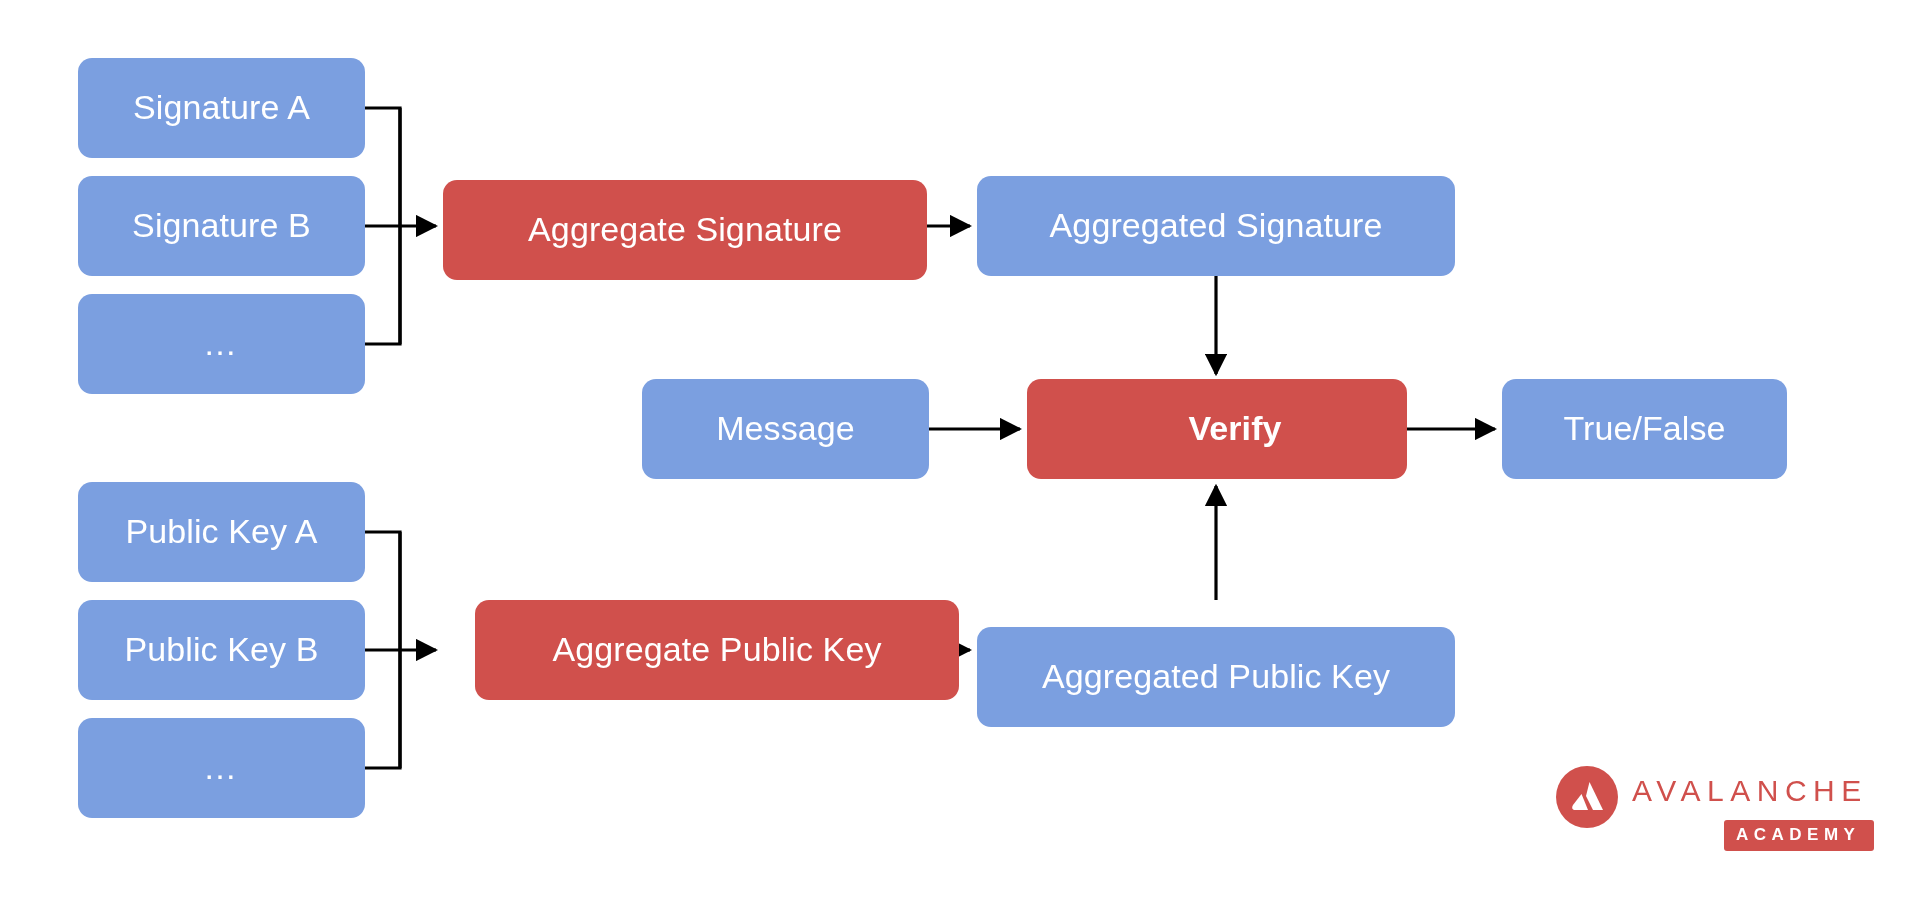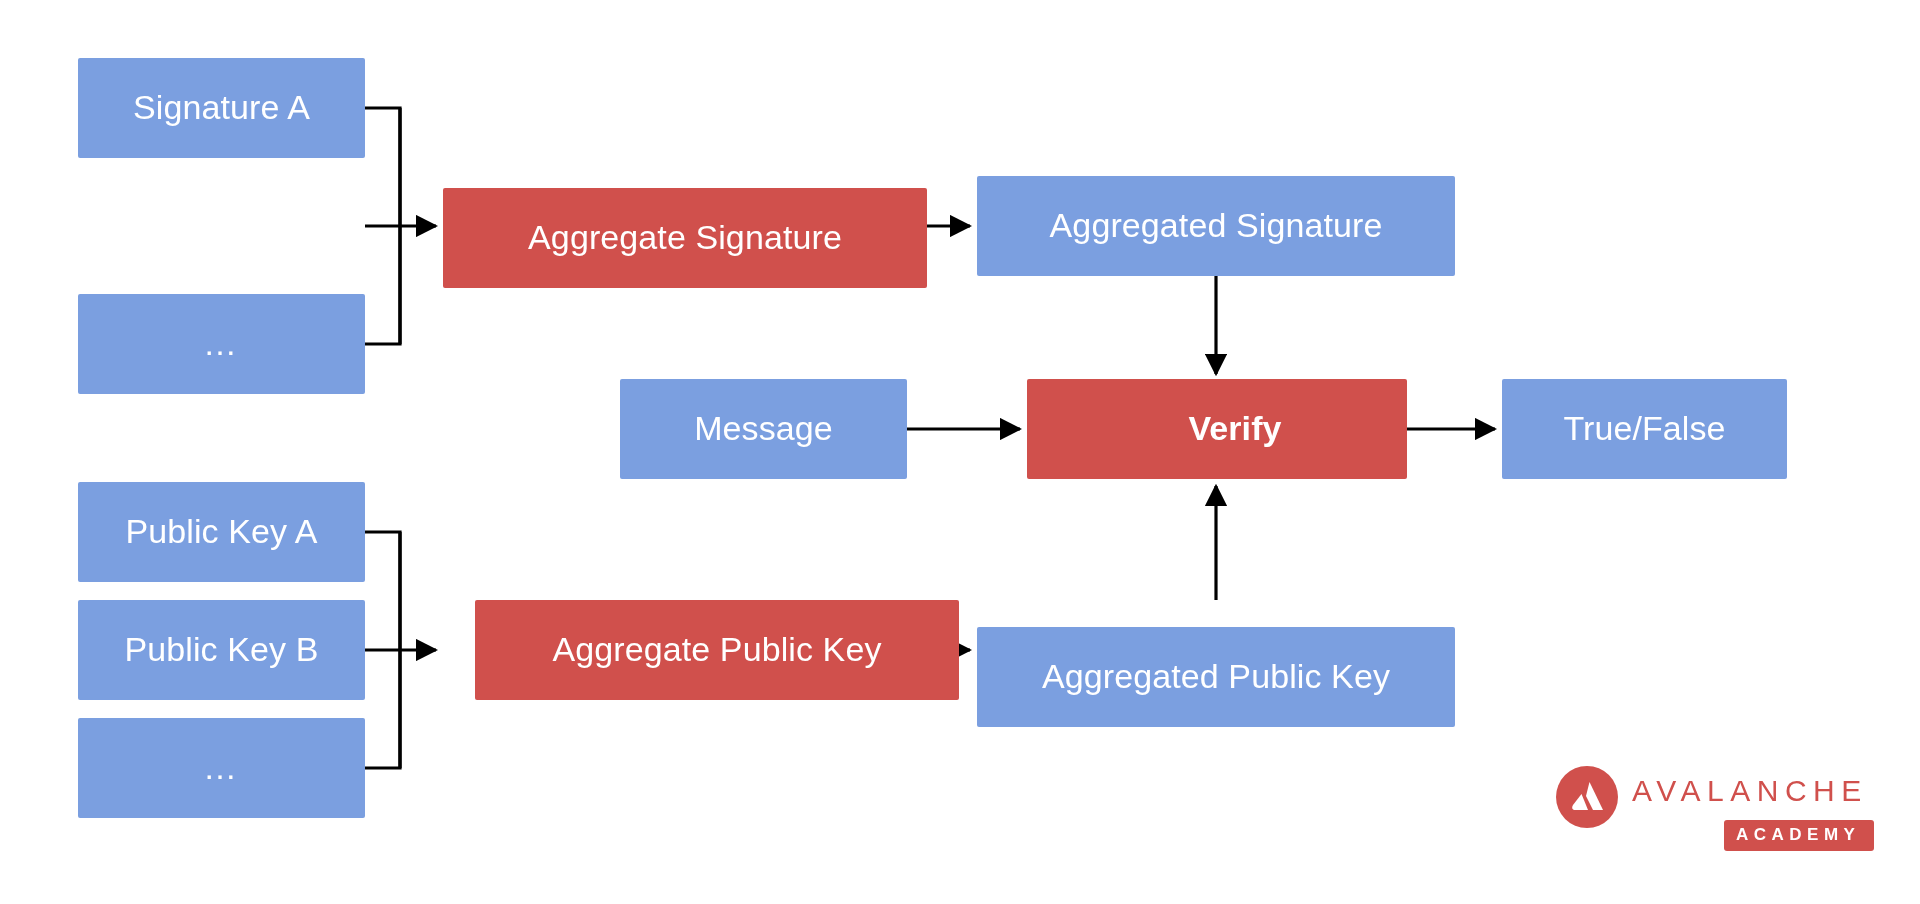--- a/index.html
+++ b/index.html
@@ -15,21 +15,21 @@
     background: #ffffff;
     font-family: "Liberation Sans", sans-serif;
     overflow: hidden;
   }
   .node {
     position: absolute;
     box-sizing: border-box;
     display: flex;
     align-items: center;
     justify-content: center;
-    border-radius: 2px;
+    border-radius: 14px;
     color: #ffffff;
     font-size: 34px;
     line-height: 1.1;
     letter-spacing: 0.1px;
     white-space: nowrap;
     text-align: center;
   }
   .node.blue { background: #7b9fe0; }
   .node.red  { background: #d0504c; }
   .node.bold { font-weight: bold; }
@@ -121,38 +121,39 @@
 
     <line x1="1216" y1="600" x2="1216" y2="486" stroke="#000000" stroke-width="3.2" marker-end="url(#arrowD)"></line>
 
     <line x1="907" y1="429" x2="1020" y2="429" stroke="#000000" stroke-width="3.2" marker-end="url(#arrowR)"></line>
 
     <line x1="1407" y1="429" x2="1495" y2="429" stroke="#000000" stroke-width="3.2" marker-end="url(#arrowR)"></line>
   </svg>
 
   <div class="node blue" style="left:78px; top:58px; width:287px; height:100px;">Signature A</div>
 
+  <div class="node blue" style="left:78px; top:176px; width:287px; height:100px;">Signature B</div>
 
   <div class="node blue ellipsis" style="left:78px; top:294px; width:287px; height:100px;">…</div>
 
-  <div class="node red" style="left:443px; top:188px; width:484px; height:100px;">Aggregate Signature</div>
+  <div class="node red" style="left:443px; top:180px; width:484px; height:100px;">Aggregate Signature</div>
 
   <div class="node blue" style="left:977px; top:176px; width:478px; height:100px;">Aggregated Signature</div>
 
   <div class="node blue" style="left:78px; top:482px; width:287px; height:100px;">Public Key A</div>
 
   <div class="node blue" style="left:78px; top:600px; width:287px; height:100px;">Public Key B</div>
 
   <div class="node blue ellipsis" style="left:78px; top:718px; width:287px; height:100px;">…</div>
 
   <div class="node red" style="left:443px; top:600px; width:484px; height:100px;margin-left:32px;">Aggregate Public Key</div>
 
   <div class="node blue" style="left:977px; top:600px; width:478px; height:100px;margin-top:27px;">Aggregated Public Key</div>
 
-  <div class="node blue" style="left:620px; top:379px; width:287px; height:100px;">Message</div>
+  <div class="node blue" style="left:642px; top:379px; width:287px; height:100px;">Message</div>
 
   <div class="node red bold" style="left:1027px; top:379px; width:380px; height:100px;padding-left:36px;">Verify</div>
 
   <div class="node blue" style="left:1502px; top:379px; width:285px; height:100px;">True/False</div>
 
   <div id="logo">
     <div class="mark">
       <svg width="36" height="34" viewBox="0 0 36 34" xmlns="http://www.w3.org/2000/svg">
         <path d="M20.5 2 L34 30 L24 30 L17 16 Z" fill="#ffffff"></path>
         <path d="M12.5 14 L19 30 L6 30 C3 30 2.5 27.5 4 25 Z" fill="#ffffff"></path>

